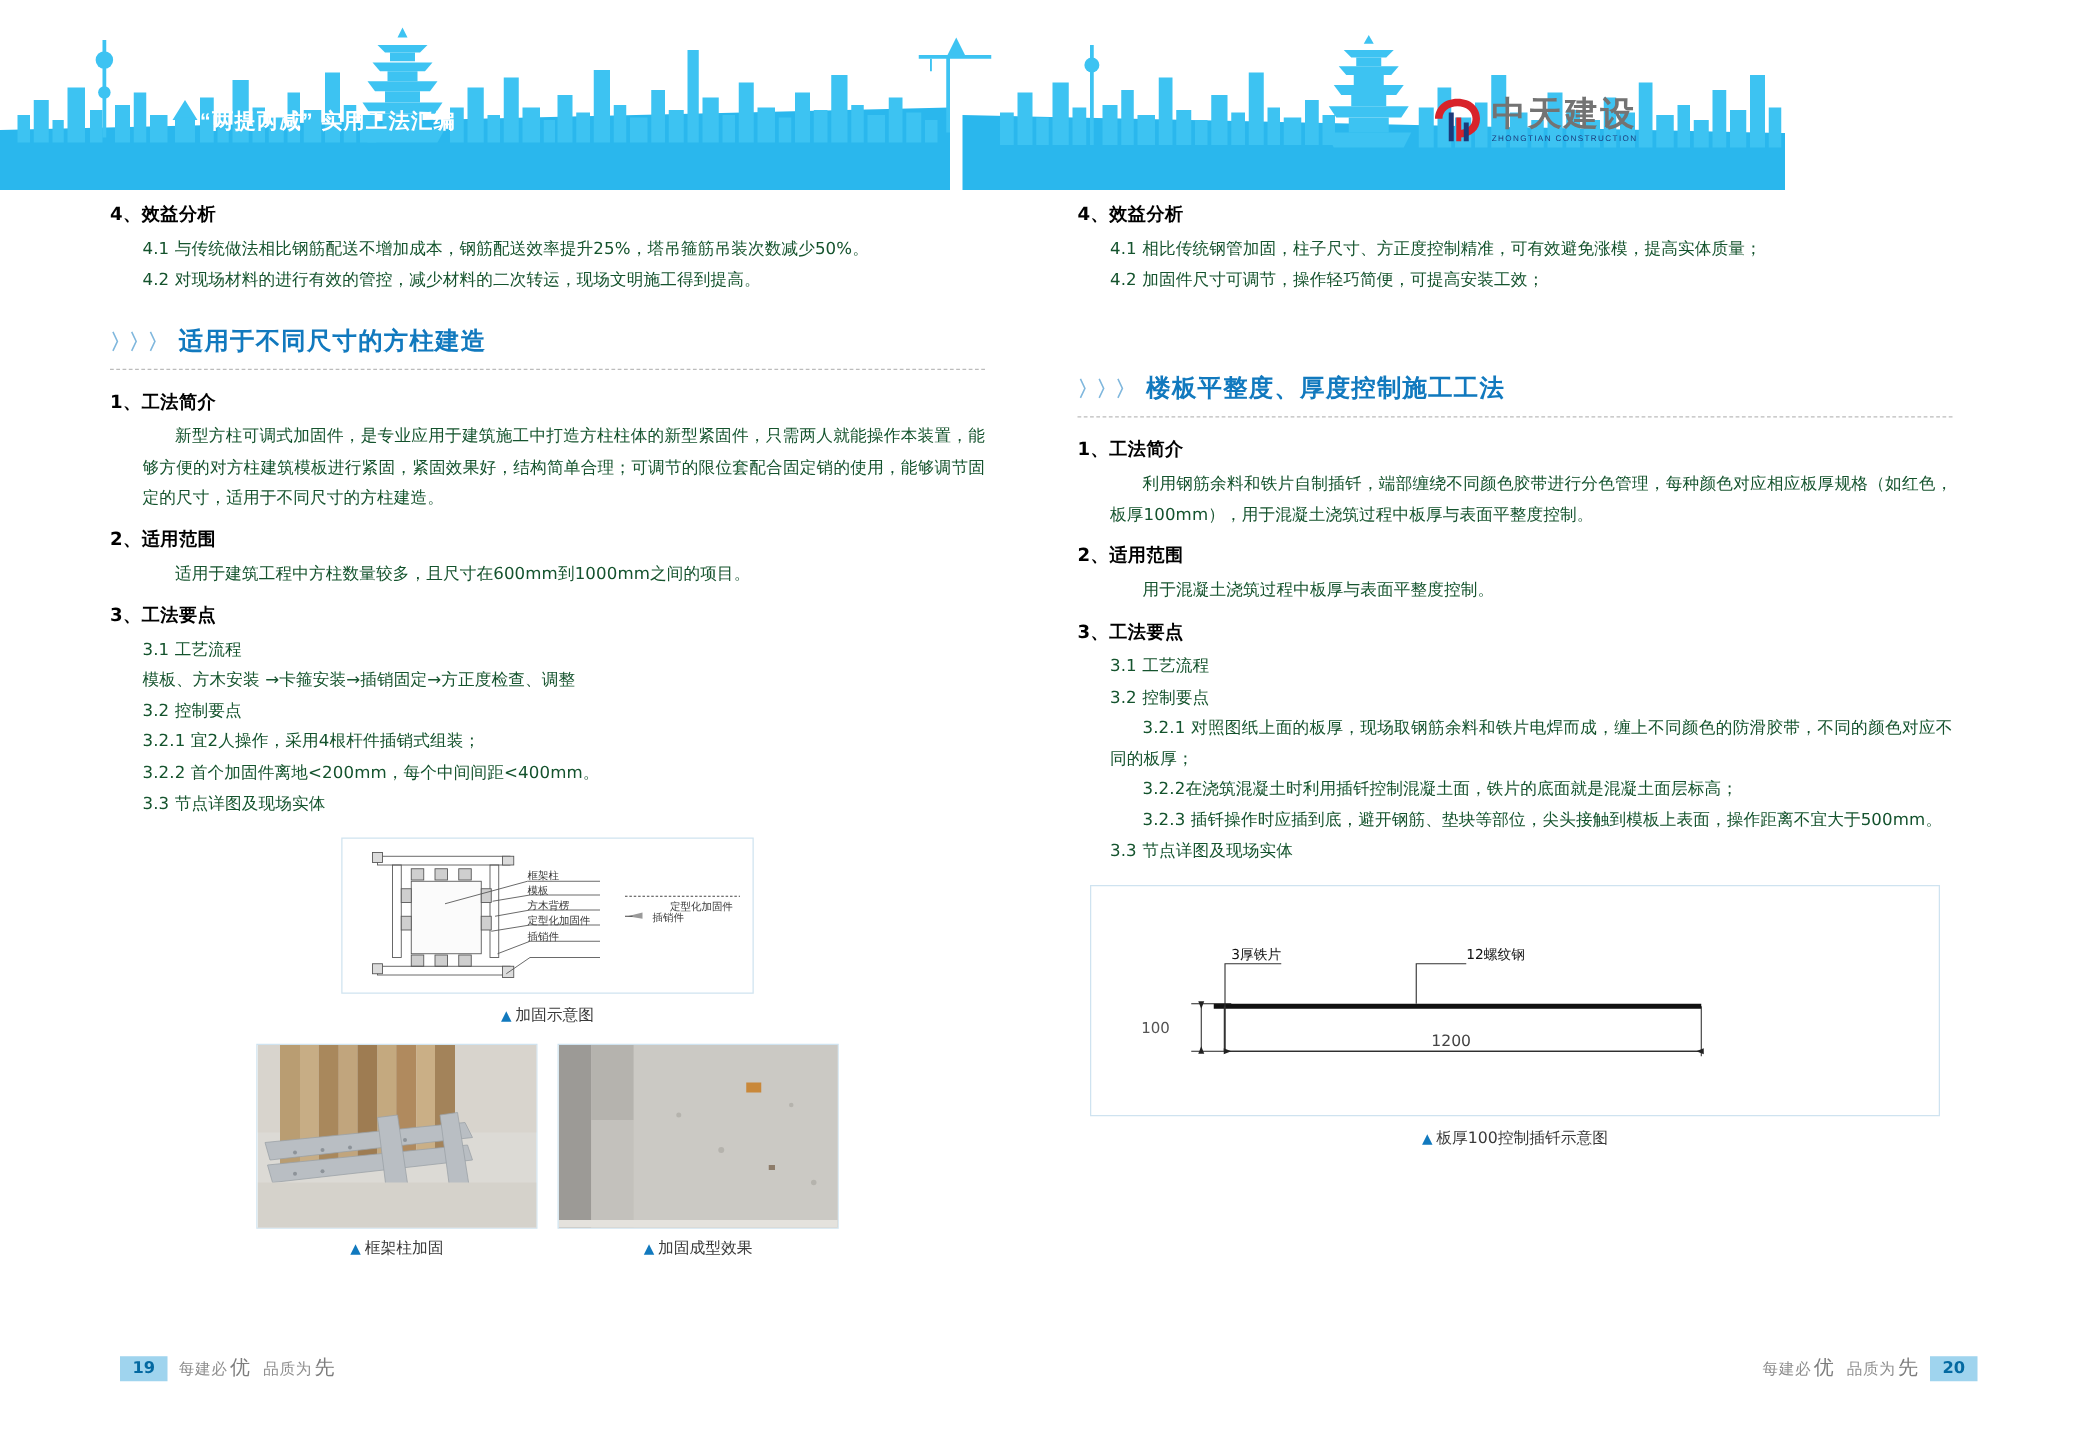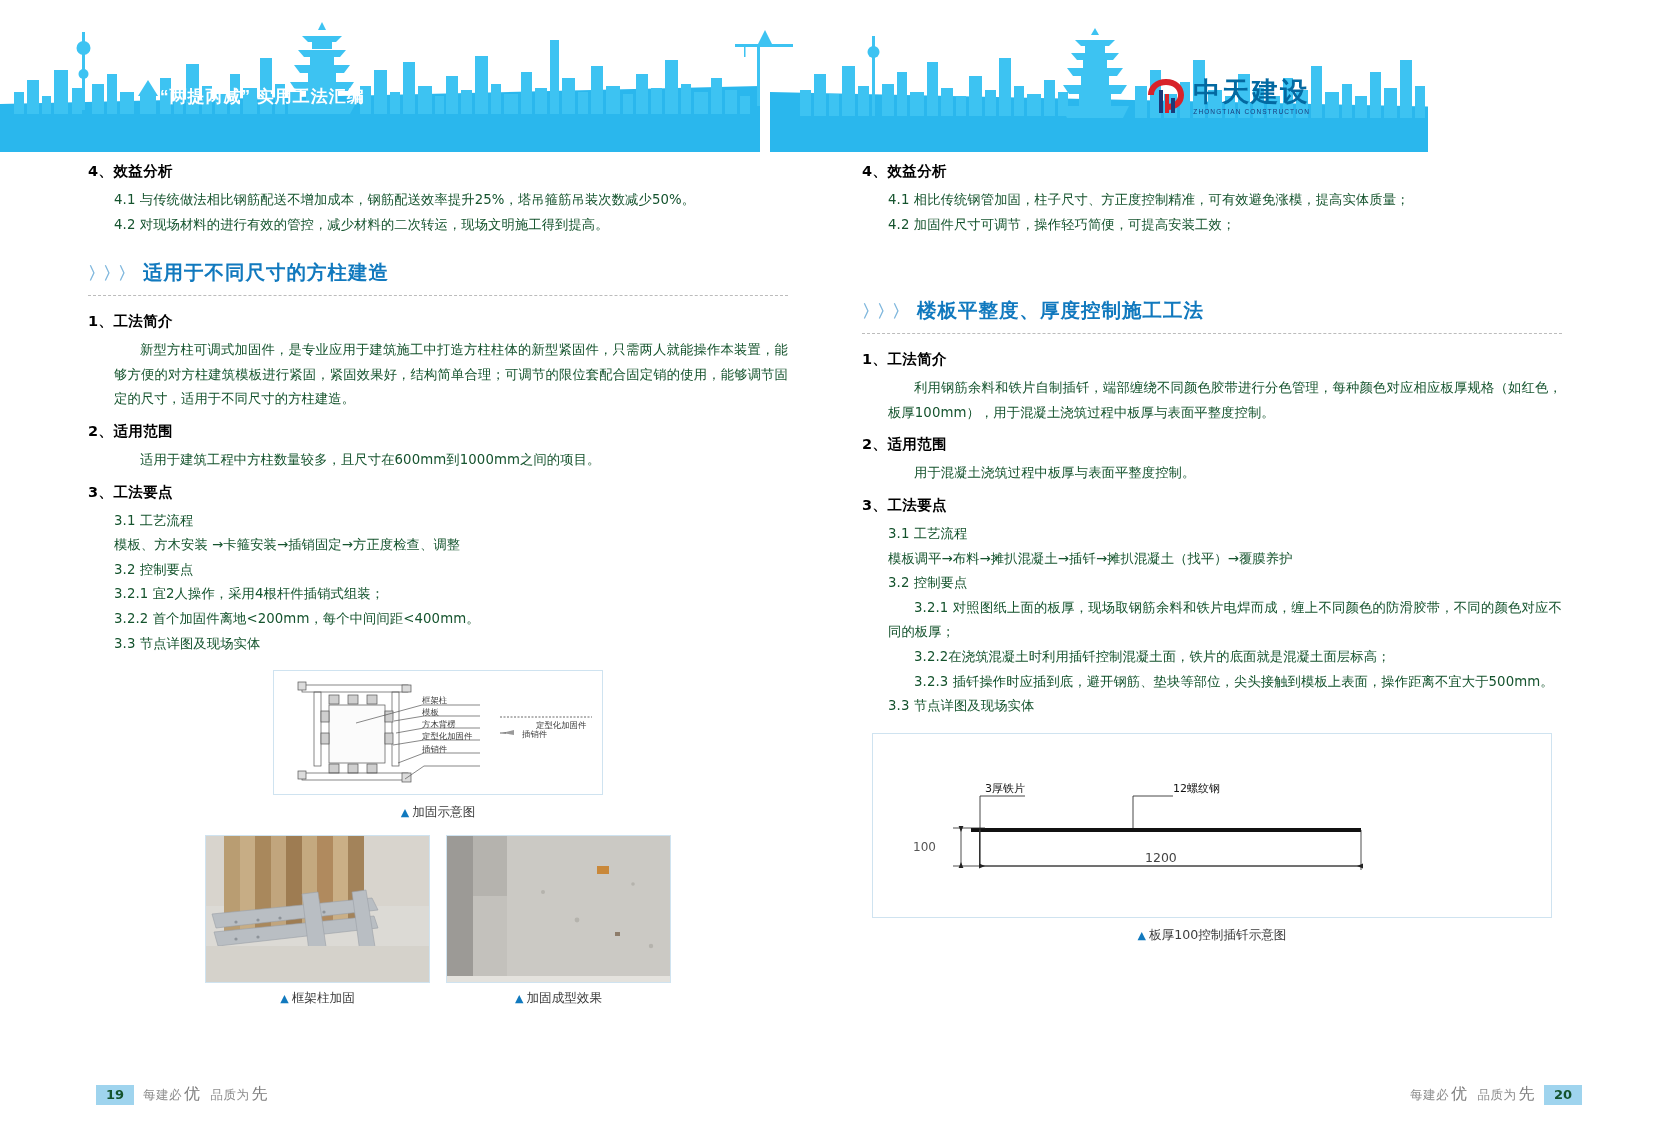--- a/index.html
+++ b/index.html
@@ -18,21 +18,21 @@
     position: absolute; left: 160px; top: 85px;
     font-size: 17px; font-weight: bold; color: #ffffff;
     letter-spacing: 1px; white-space: nowrap;
   }
   .logo-wrap {
     position: absolute; right: 118px; top: 76px;
     display: flex; align-items: center; gap: 7px;
   }
   .logo-mark { position: relative; width: 40px; height: 40px; }
   .logo-text-cn {
-    font-size: 27px; font-weight: bold; color: #0369a1; letter-spacing: 2px;
+    font-size: 27px; font-weight: bold; color: #737373; letter-spacing: 2px;
     line-height: 1; font-family: "DejaVu Sans", sans-serif;
   }
   .logo-text-en {
     font-size: 6.5px; color: #1b3a7a; letter-spacing: 1.1px; margin-top: 3px;
     font-family: "Liberation Sans", sans-serif;
   }
 
   
   .col { position: absolute; top: 152px; width: 700px; }
   .col-left  { left: 88px; }
@@ -75,21 +75,21 @@
   .caption .tri { color: #1179be; font-size: 11px; margin-right: 3px; }
 
   .photo-row { display: flex; gap: 16px; margin-top: 14px; justify-content: center; }
   .photo { width: 225px; height: 148px; border: 1px solid #cfe3f0; position: relative; overflow: hidden; }
 
   
   .footer { position: absolute; bottom: 42px; display: flex; align-items: center; gap: 9px; }
   .footer-left { left: 96px; }
   .footer-right { right: 96px; }
   .pg-badge {
-    background: #9fd4ee; color: #14532d; font-size: 13px; font-weight: bold;
+    background: #9fd4ee; color: #0369a1; font-size: 13px; font-weight: bold;
     padding: 3px 10px 4px 10px; line-height: 1;
     font-family: "DejaVu Sans", sans-serif;
   }
   .slogan { font-size: 12.5px; color: #8e8e8e; letter-spacing: .5px;
     font-family: "DejaVu Sans", sans-serif; display:flex; align-items:baseline; gap:2px;}
   .slogan .big { font-size: 16px; color: #7d7d7d; }
 </style>
 </head>
 <body>
 
@@ -440,21 +440,20 @@
     <div class="dash-rule"></div>
 
     <div class="h-num">1、工法简介</div>
     <div class="para indent-2">利用钢筋余料和铁片自制插钎，端部缠绕不同颜色胶带进行分色管理，每种颜色对应相应板厚规格（如红色，板厚100mm），用于混凝土浇筑过程中板厚与表面平整度控制。</div>
 
     <div class="h-num">2、适用范围</div>
     <div class="para indent-2">用于混凝土浇筑过程中板厚与表面平整度控制。</div>
 
     <div class="h-num">3、工法要点</div>
     <div class="para hang">3.1  工艺流程</div>
-    <div class="para hang">模板调平→布料→摊扒混凝土→插钎→摊扒混凝土（找平）→覆膜养护</div>
     <div class="para hang">3.2  控制要点</div>
     <div class="para hang" style="text-indent:26px;">3.2.1   对照图纸上面的板厚，现场取钢筋余料和铁片电焊而成，缠上不同颜色的防滑胶带，不同的颜色对应不同的板厚；</div>
     <div class="para hang" style="text-indent:26px;">3.2.2在浇筑混凝土时利用插钎控制混凝土面，铁片的底面就是混凝土面层标高；</div>
     <div class="para hang" style="text-indent:26px;">3.2.3  插钎操作时应插到底，避开钢筋、垫块等部位，尖头接触到模板上表面，操作距离不宜大于500mm。</div>
     <div class="para hang">3.3 节点详图及现场实体</div>
 
     <div class="fig-box" style="width:680px;height:185px;">
       <svg width="568" height="183" viewBox="0 0 568 183">
 
         <rect x="98" y="94" width="390" height="4" fill="#111"></rect>

